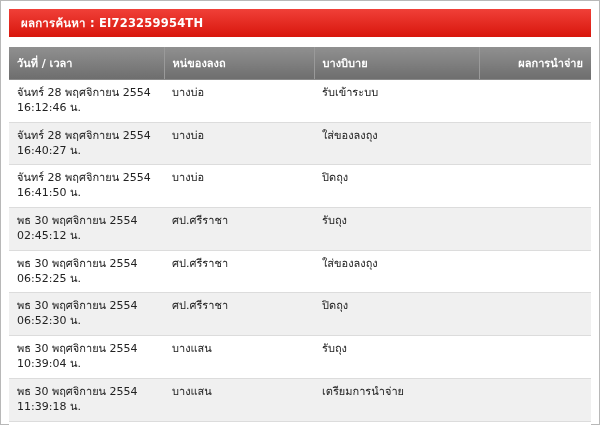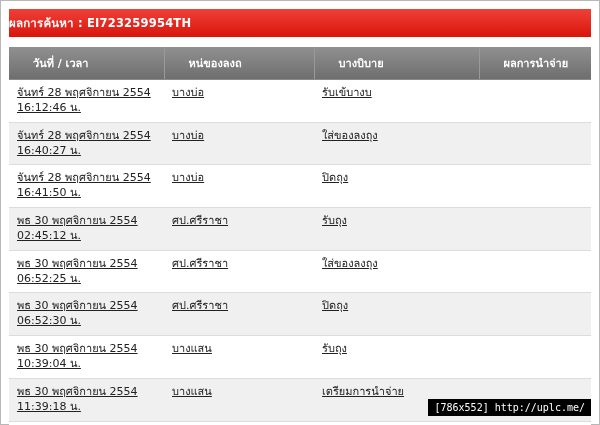--- a/index.html
+++ b/index.html
@@ -27,21 +27,21 @@
     width: 100%;
     height: 100%;
     box-sizing: border-box;
   }
   .header-bar {
     height: 28px;
     background: #e8281e;
     background: linear-gradient(to bottom, #f04038 0%, #d8160c 100%);
     display: flex;
     align-items: center;
-    padding: 0 0;
+    padding: 0 12px;
     box-sizing: border-box;
   }
   .header-title {
     color: #ffffff;
     font-size: 11.5px;
     font-weight: bold;
     letter-spacing: 0.2px;
     white-space: nowrap;
   }
   table.result {
@@ -51,36 +51,36 @@
     margin-top: 10px;
     font-size: 11px;
   }
   table.result th {
     background: #7e7e7e;
     background: linear-gradient(to bottom, #909090 0%, #6e6e6e 100%);
     color: #ffffff;
     font-weight: bold;
     font-size: 11px;
     text-align: left;
-    padding: 7px 24px;
+    padding: 7px 8px;
     border-right: 1px solid #9a9a9a;
     border-bottom: 1px solid #8a8a8a;
     white-space: nowrap;
   }
   table.result th:last-child {
     border-right: none;
+    text-align: right;
   }
   table.result td {
     padding: 6px 8px;
     vertical-align: top;
     color: #222222;
     border-bottom: 1px solid #dcdcdc;
     line-height: 1.35;
     font-size: 11px;
-    text-decoration: underline;
   }
   tr.row-odd td {
     background: #ffffff;
   }
   tr.row-even td {
     background: #f0f0f0;
   }
   .col-0 { width: 155px; }
   .col-1 { width: 150px; }
   .col-2 { width: 165px; }
@@ -126,21 +126,21 @@
           <th>ผลการนำจ่าย</th>
         </tr>
       </thead>
       <tbody>
         <tr class="row-odd">
           <td>
             <span class="datetime-line">จันทร์ 28 พฤศจิกายน 2554</span>
             <span class="datetime-line">16:12:46 น.</span>
           </td>
           <td>บางบ่อ</td>
-          <td>รับเข้บางบ</td>
+          <td>รับเข้าระบบ</td>
           <td></td>
         </tr>
         <tr class="row-even">
           <td>
             <span class="datetime-line">จันทร์ 28 พฤศจิกายน 2554</span>
             <span class="datetime-line">16:40:27 น.</span>
           </td>
           <td>บางบ่อ</td>
           <td>ใส่ของลงถุง</td>
           <td></td>
@@ -204,16 +204,15 @@
             
             
           </td>
           <td>บางแสน</td>
           <td>สถานะการนำจ่าย</td>
           <td>ออกใบแจ้ง</td>
         </tr>
       </tbody>
     </table>
 
-    <div class="footer">[786x552] http://uplc.me/</div>
 
   </div>
 </div>
 
 </body></html>

